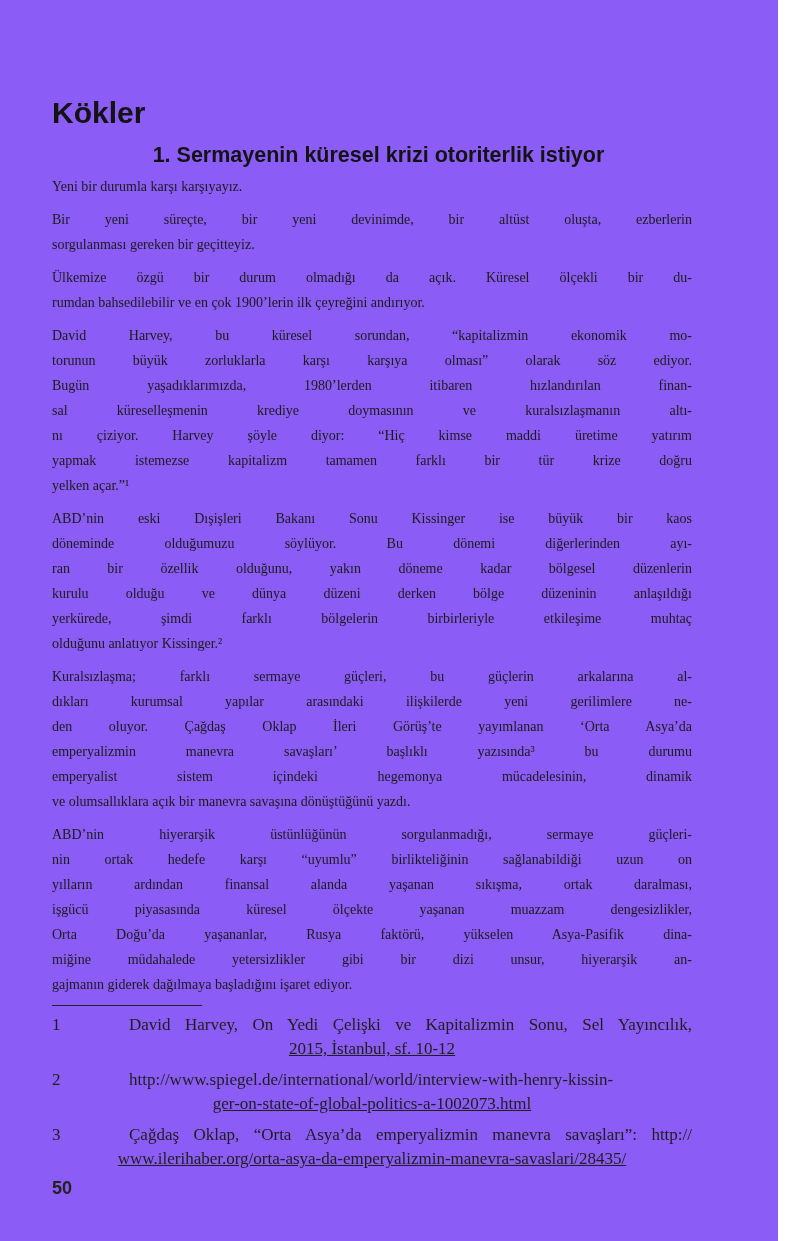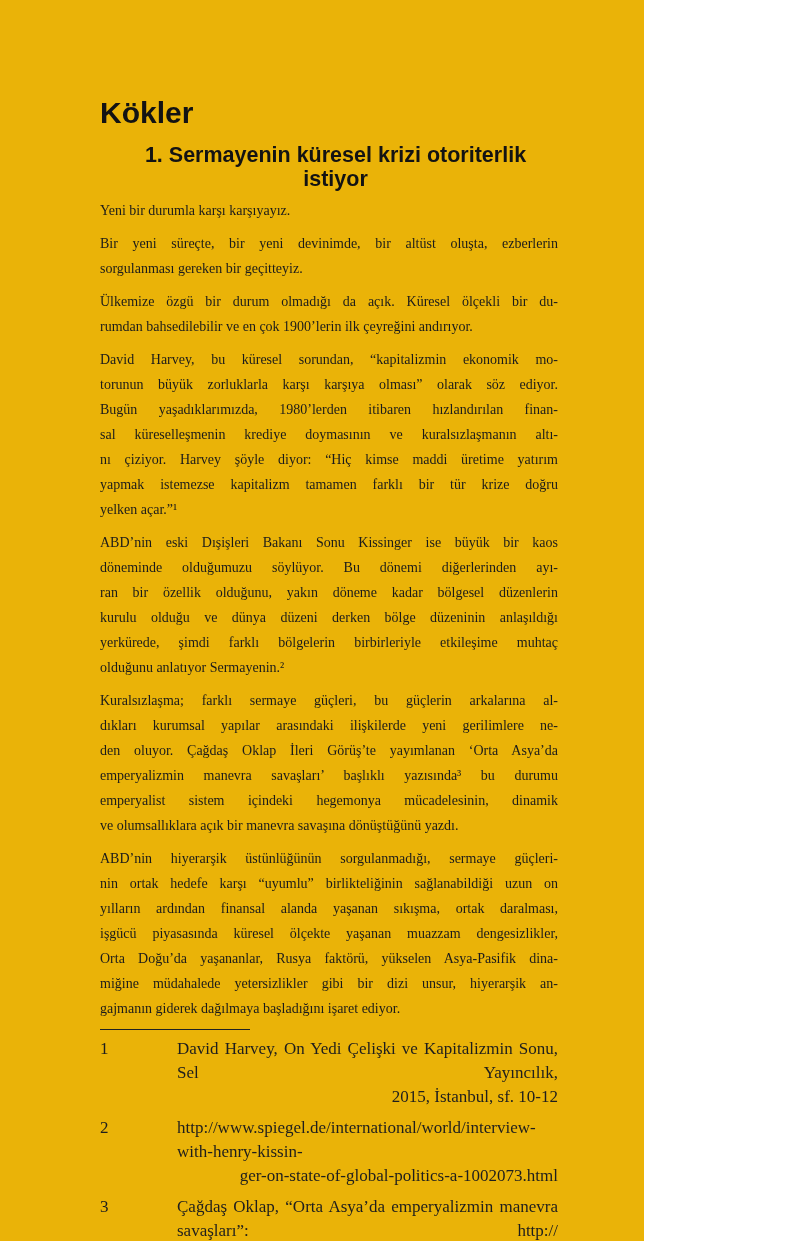--- a/index.html
+++ b/index.html
@@ -3,24 +3,24 @@
 <meta charset="utf-8">
 <style>
   html, body { margin: 0; padding: 0; }
   body {
     width: 798px; height: 1241px;
     background: #ffffff;
     font-family: "Liberation Serif", serif;
   }
   .page {
     position: relative;
-    width: 644px; height: 1241px;
+    width: 778px; height: 1241px;
     box-sizing: border-box;
-    padding: 97px 86px 0 100px;
-    background: #eab308;
+    padding: 97px 86px 0 52px;
+    background: #8b5cf6;
     color: #1b1b1b;
     overflow: hidden;
   }
   .title {
     font-family: "Liberation Sans", sans-serif;
     font-weight: 700;
     font-size: 30px; line-height: 32px;
     margin: 0 0 14px 0;
     color: #131313;
   }
@@ -55,21 +55,22 @@
     font-size: 17px; line-height: 24px;
     text-align: justify;
     text-align-last: justify;
   }
   .fn-num {
     position: absolute; left: 0; top: 0;
     font-size: 17px; line-height: 24px;
   }
   .fn-line {
     font-size: 17px; line-height: 24px;
-    text-align: right;
+    text-align: center;
+    text-decoration: underline;
   }
   .pagenum {
     font-family: "Liberation Sans", sans-serif;
     font-weight: 700;
     font-size: 18px;
     margin-top: 4px;
     color: #222222;
   }
 </style>
 </head>
@@ -99,21 +100,21 @@
         <div class="line">nı çiziyor. Harvey şöyle diyor: “Hiç kimse maddi üretime yatırım</div>
         <div class="line">yapmak istemezse kapitalizm tamamen farklı bir tür krize doğru</div>
         <div class="line last">yelken açar.”¹</div>
       </div>
       <div class="para">
         <div class="line">ABD’nin eski Dışişleri Bakanı Sonu Kissinger ise büyük bir kaos</div>
         <div class="line">döneminde olduğumuzu söylüyor. Bu dönemi diğerlerinden ayı-</div>
         <div class="line">ran bir özellik olduğunu, yakın döneme kadar bölgesel düzenlerin</div>
         <div class="line">kurulu olduğu ve dünya düzeni derken bölge düzeninin anlaşıldığı</div>
         <div class="line">yerkürede, şimdi farklı bölgelerin birbirleriyle etkileşime muhtaç</div>
-        <div class="line last">olduğunu anlatıyor Sermayenin.²</div>
+        <div class="line last">olduğunu anlatıyor Kissinger.²</div>
       </div>
       <div class="para">
         <div class="line">Kuralsızlaşma; farklı sermaye güçleri, bu güçlerin arkalarına al-</div>
         <div class="line">dıkları kurumsal yapılar arasındaki ilişkilerde yeni gerilimlere ne-</div>
         <div class="line">den oluyor. Çağdaş Oklap İleri Görüş’te yayımlanan ‘Orta Asya’da</div>
         <div class="line">emperyalizmin manevra savaşları’ başlıklı yazısında³ bu durumu</div>
         <div class="line">emperyalist sistem içindeki hegemonya mücadelesinin, dinamik</div>
         <div class="line last">ve olumsallıklara açık bir manevra savaşına dönüştüğünü yazdı.</div>
       </div>
       <div class="para">

